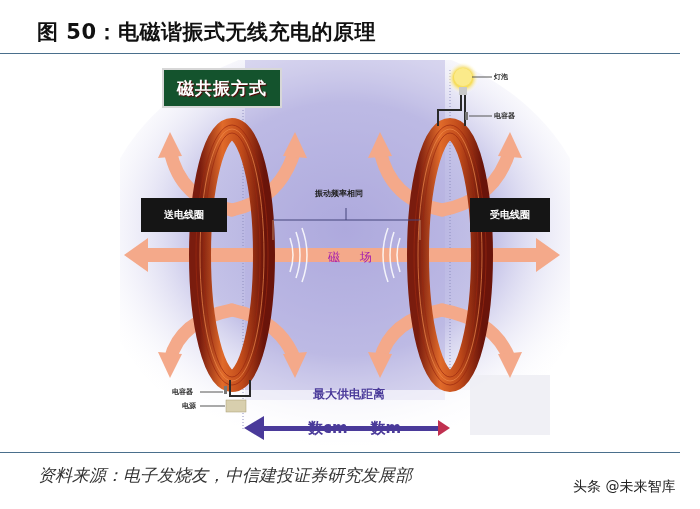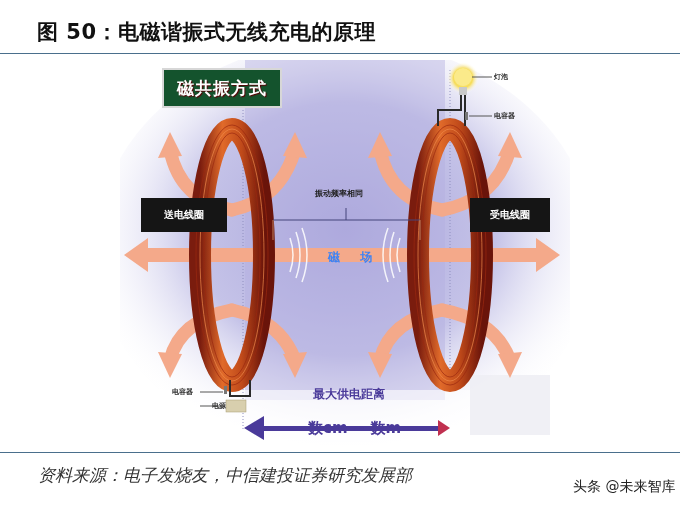--- a/index.html
+++ b/index.html
@@ -23,21 +23,21 @@
     letter-spacing: 1px; text-shadow: 1px 1px 1px #5a0006;
   }
   .coil-tag {
     position: absolute; height: 34px; background: #151515; color: #fff;
     font-size: 10px; font-weight: bold; display: flex; align-items: center; justify-content: center;
   }
   .coil-tag.tx { left: 21px; top: 138px; width: 86px; }
   .coil-tag.rx { left: 350px; top: 138px; width: 80px; }
   .small-label { position: absolute; font-size: 7px; color: #333; font-weight: bold; white-space: nowrap; }
   .freq-label { position: absolute; left: 195px; top: 128px; font-size: 8px; color: #222; font-weight: bold; }
-  .field-label { position: absolute; left: 208px; top: 189px; font-size: 12px; color: #3b82f6; font-weight: bold; letter-spacing: 8px; }
+  .field-label { position: absolute; left: 208px; top: 189px; font-size: 12px; color: #a21caf; font-weight: normal; letter-spacing: 8px; }
   .dist-title { position: absolute; left: 193px; top: 326px; font-size: 12px; color: #4a3a9a; font-weight: bold; }
   .dist-value { position: absolute; left: 188px; top: 340px; font-size: 15px; color: #4a3a9a; font-weight: bold; margin-top: 19px; }
 
   .source {
     position: absolute; left: 38px; top: 464px; font-size: 17px; color: #333;
     font-family: "DejaVu Serif", serif; font-style: italic;
   }
   .watermark { position: absolute; left: 548px; top: 478px; font-size: 14px; color: #222; margin-left: 25px; }
 </style>
 </head>
@@ -149,20 +149,20 @@
   </svg>
 
   <div class="mode-label">磁共振方式</div>
   <div class="coil-tag tx">送电线圈</div>
   <div class="coil-tag rx">受电线圈</div>
   <div class="freq-label">振动频率相同</div>
   <div class="field-label">磁 场</div>
   <div class="small-label" style="left:374px; top:12px;">灯泡</div>
   <div class="small-label" style="left:374px; top:51px;">电容器</div>
   <div class="small-label" style="left:52px; top:327px;">电容器</div>
-  <div class="small-label" style="left:62px; top:341px;margin-left:30px;">电源</div>
+  <div class="small-label" style="left:62px; top:341px;">电源</div>
   <div class="dist-title">最大供电距离</div>
   <div class="dist-value">数cm ~ 数m</div>
 </div>
 
 <div class="rule bottom"></div>
 <div class="source">资料来源：电子发烧友，中信建投证券研究发展部</div>
 <div class="watermark">头条 @未来智库</div>
 
 </body></html>

